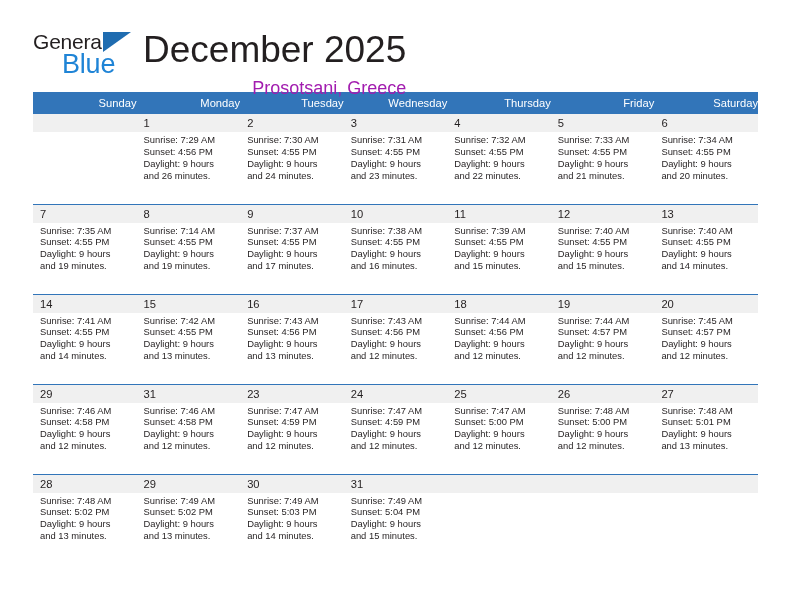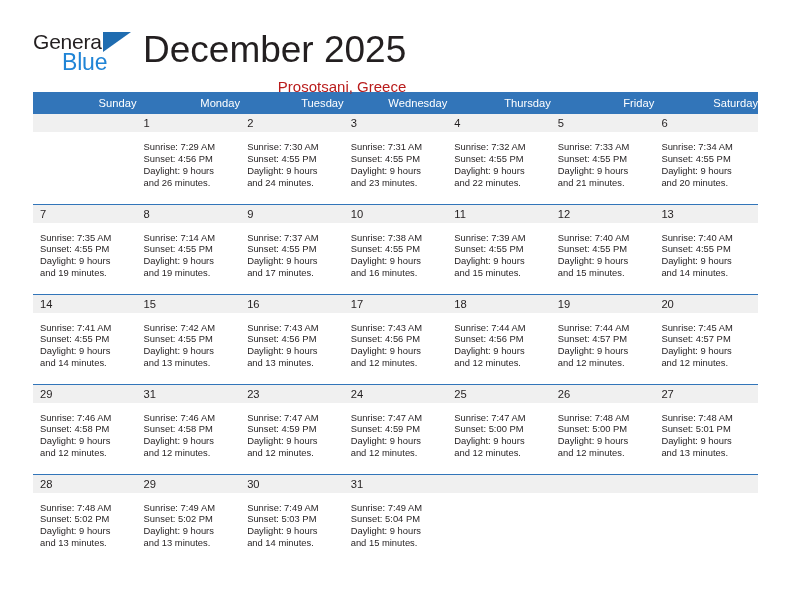--- a/index.html
+++ b/index.html
@@ -52,41 +52,41 @@
     top: 3px;
     width: 0;
     height: 0;
     border-left: 28px solid #1f6cb0;
     border-bottom: 20px solid transparent;
   }
   .logo-blue {
     position: absolute;
     left: 29px;
     top: 22px;
-    font-size: 23px;
+    font-size: 27px;
     letter-spacing: -0.2px;
     color: #1f84d6;
     font-family: "Liberation Sans", sans-serif;
   }
 
   .titleblock {
     text-align: right;
     padding-top: 0;
   }
   .month-title {
     font-size: 37px;
     font-weight: normal;
     color: #231f20;
     letter-spacing: 0px;
     line-height: 1.15;
     margin: 0;
   }
   .location {
-    font-size: 15px;
-    color: #b91c1c;
+    font-size: 18px;
+    color: #a21caf;
     margin-top: 6px;
     line-height: 1.15;
   }
 
   
   .calendar {
     margin: 0 34px 0 33px;
     width: 725px;
   }
   table.cal {
@@ -126,21 +126,21 @@
     height: 18px;
     padding: 1px 0 0 7px;
     font-size: 11.2px;
     color: #231f20;
     line-height: 17px;
   }
   .daycell.blank .daynum-bar {
     background: #f0f0f0;
   }
   .info {
-    padding: 9px 4px 0 7px;
+    padding: 2px 4px 0 7px;
     font-size: 9.4px;
     line-height: 11.9px;
     color: #231f20;
   }
   .info div { white-space: nowrap; }
 </style>
 </head>
 <body>
 
 <div class="page">

